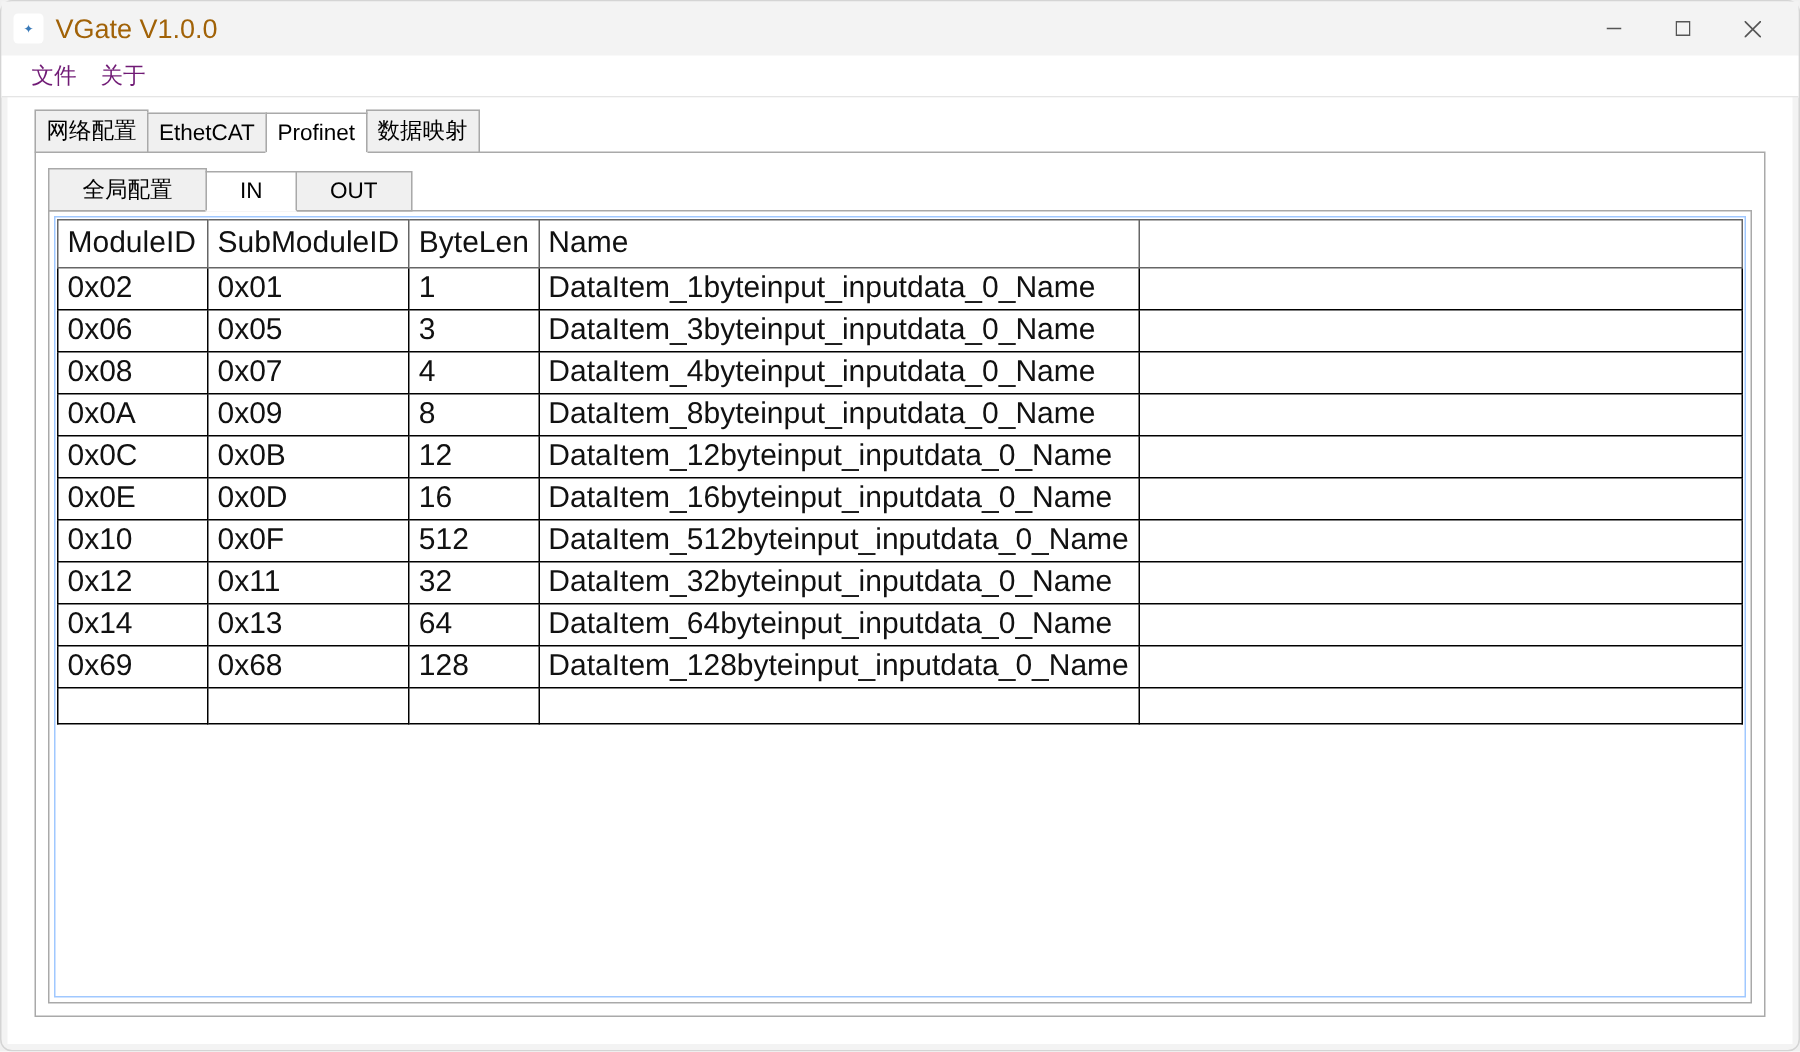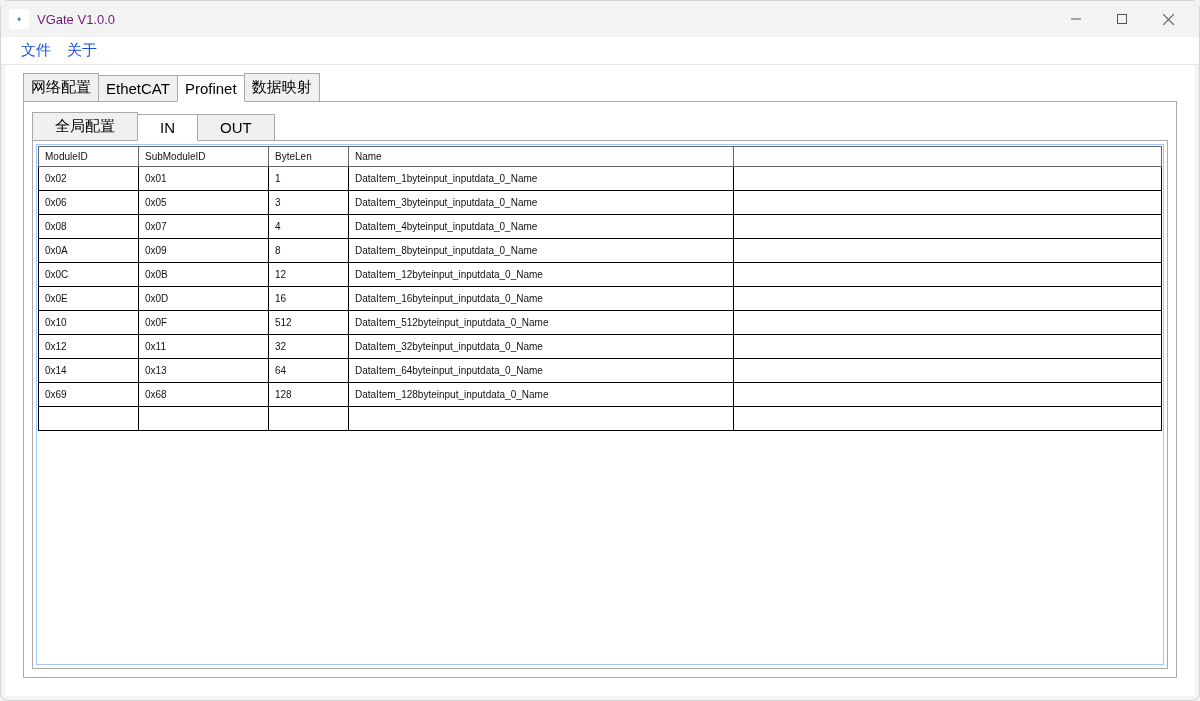--- a/index.html
+++ b/index.html
@@ -32,22 +32,22 @@
     background: #fff;
     border-radius: 3px;
     margin-right: 8px;
     display: flex;
     align-items: center;
     justify-content: center;
     font-size: 8px;
     color: #3a7ab8;
   }
   .title-text {
-    font-size: 13px;
-    color: #701a75;
+    font-size: 18px;
+    color: #a16207;
     flex: 1;
   }
   .win-controls {
     display: flex;
     gap: 0;
   }
   .win-btn {
     width: 46px;
     height: 32px;
     display: flex;
@@ -63,21 +63,21 @@
     height: 28px;
     display: flex;
     align-items: center;
     padding: 0 20px;
     gap: 16px;
     background: #fff;
     border-bottom: 1px solid #e5e5e5;
   }
   .menu-item {
     font-size: 15px;
-    color: #1d4ed8;
+    color: #701a75;
     cursor: pointer;
   }
   .client {
     flex: 1;
     background: #fff;
     padding: 8px 18px 18px 18px;
     display: flex;
     flex-direction: column;
     margin: 0 4px 4px 4px;
   }
@@ -138,21 +138,21 @@
     flex: 1;
   }
   .table-wrap {
     border: 1px solid #a0c8ff;
     padding: 1px;
     height: 100%;
   }
   table.grid {
     border-collapse: collapse;
     width: 100%;
-    font-size: 10px;
+    font-size: 20px;
     color: #111;
   }
   table.grid th {
     text-align: left;
     font-weight: normal;
     padding: 4px 6px;
     border: 1px solid #666;
     background: #fff;
   }
   table.grid td {

